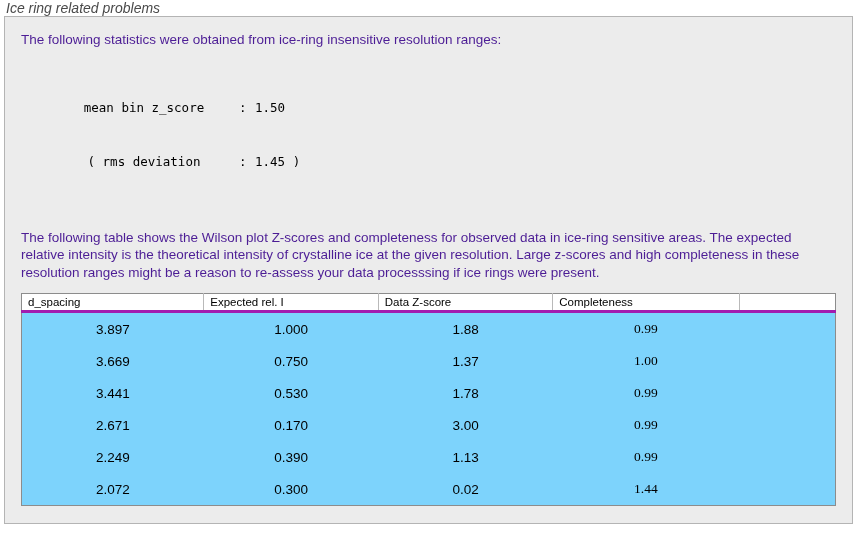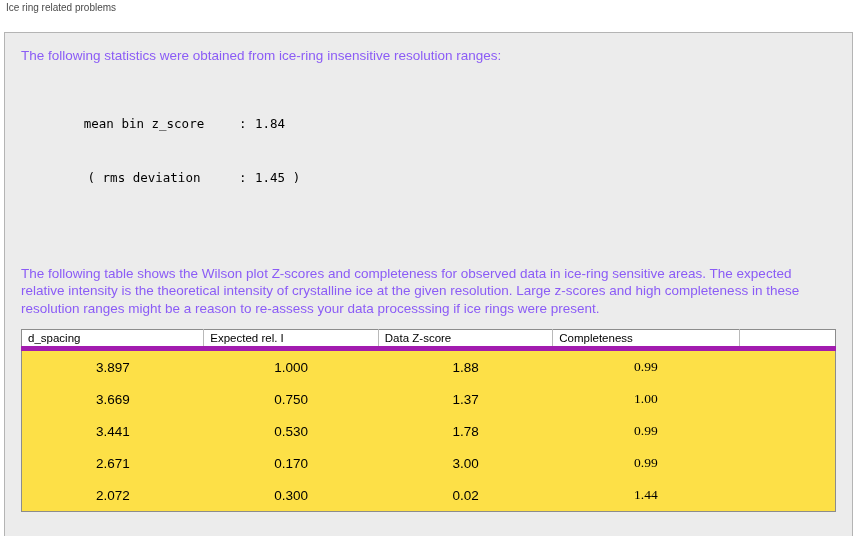--- a/index.html
+++ b/index.html
@@ -9,39 +9,40 @@
   body {
     width: 857px;
     height: 536px;
     background: #ffffff;
     font-family: "Liberation Sans", sans-serif;
     font-size: 13px;
     color: #000000;
     overflow: hidden;
   }
   .panel-title {
-    height: 32px;
+    height: 16px;
     line-height: 16px;
     padding-left: 6px;
-    font-size: 10px;
+    font-size: 14px;
     color: #4a4a4a;
     background: #ffffff;
+    font-style: italic;
   }
   .content-box {
     margin: 0 4px 4px 4px;
     background: #ececec;
     border: 1px solid #b4b4b4;
     height: 508px;
     box-sizing: border-box;
     padding: 14px 16px 0 16px;
   }
   .para {
     font-size: 13.5px;
     line-height: 17.5px;
-    color: #8b5cf6;
+    color: #4c1d95;
     margin: 0;
   }
   .intro {
     margin-bottom: 14px;
   }
   .stats {
     font-family: "DejaVu Sans Mono", monospace;
     font-size: 12.5px;
     line-height: 18px;
     margin: 0 0 0 0;
@@ -58,67 +59,67 @@
   }
   .stats-colon {
     display: inline-block;
     width: 16px;
     text-align: left;
   }
   .stats-val {
     display: inline-block;
   }
   .desc-block {
-    margin-top: 42px;
+    margin-top: 22px;
     margin-bottom: 12px;
   }
   table.data-table {
     width: 100%;
     border-collapse: collapse;
     background: #ffffff;
     border: 1px solid #8c8c8c;
     table-layout: fixed;
   }
   table.data-table th {
     font-weight: normal;
     font-size: 11.5px;
     text-align: left;
     padding: 2px 0 2px 6px;
     background: #ffffff;
     border-right: 1px solid #b9b9b9;
-    border-bottom: 5px solid #a21caf;
+    border-bottom: 3px solid #a21caf;
     color: #000;
   }
   table.data-table th:last-child {
     border-right: none;
   }
   table.data-table td {
     font-size: 13.5px;
     text-align: center;
     padding: 8px 0;
-    background: #fde047;
+    background: #7dd3fc;
     border: none;
   }
   table.data-table td.col0 { width: 22.5%; }
   table.data-table td.col1 { width: 21.5%; }
   table.data-table td.col2 { width: 21.5%; }
   table.data-table td.col3 { width: 23%; font-family: Liberation Serif, serif; }
   table.data-table td.col4 { width: 11.5%; }
 </style>
 </head>
 <body>
 
 <div class="panel-title">Ice ring related problems</div>
 
 <div class="content-box">
 
   <p class="para intro">The following statistics were obtained from ice-ring insensitive resolution ranges:</p>
 
   <div class="stats">
-    <span class="stats-row"><span class="stats-label">mean bin z_score</span><span class="stats-colon">:</span><span class="stats-val">1.84</span></span>
+    <span class="stats-row"><span class="stats-label">mean bin z_score</span><span class="stats-colon">:</span><span class="stats-val">1.50</span></span>
     <span class="stats-row"><span class="stats-label">( rms deviation</span><span class="stats-colon">:</span><span class="stats-val">1.45 )</span></span>
   </div>
 
   <p class="para desc-block">The following table shows the Wilson plot Z-scores and completeness for observed data in ice-ring sensitive areas. The expected relative intensity is the theoretical intensity of crystalline ice at the given resolution. Large z-scores and high completeness in these resolution ranges might be a reason to re-assess your data processsing if ice rings were present.</p>
 
   <table class="data-table">
     <thead>
       <tr>
         <th style="width:22.5%">d_spacing</th>
         <th style="width:21.5%">Expected rel. I</th>
@@ -150,20 +151,27 @@
         <td class="col4"></td>
       </tr>
       <tr>
         <td class="col0">2.671</td>
         <td class="col1">0.170</td>
         <td class="col2">3.00</td>
         <td class="col3">0.99</td>
         <td class="col4"></td>
       </tr>
       <tr>
+        <td class="col0">2.249</td>
+        <td class="col1">0.390</td>
+        <td class="col2">1.13</td>
+        <td class="col3">0.99</td>
+        <td class="col4"></td>
+      </tr>
+      <tr>
         <td class="col0">2.072</td>
         <td class="col1">0.300</td>
         <td class="col2">0.02</td>
         <td class="col3">1.44</td>
         <td class="col4"></td>
       </tr>
 
     </tbody>
   </table>
 

